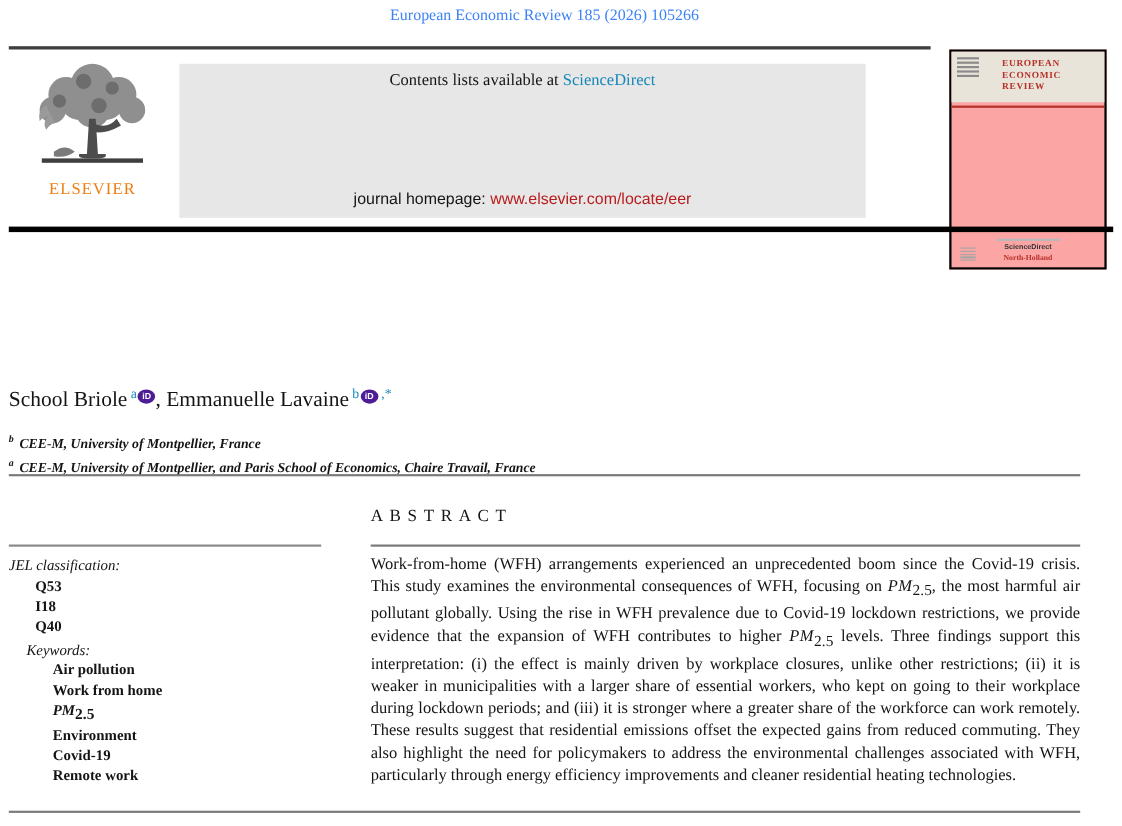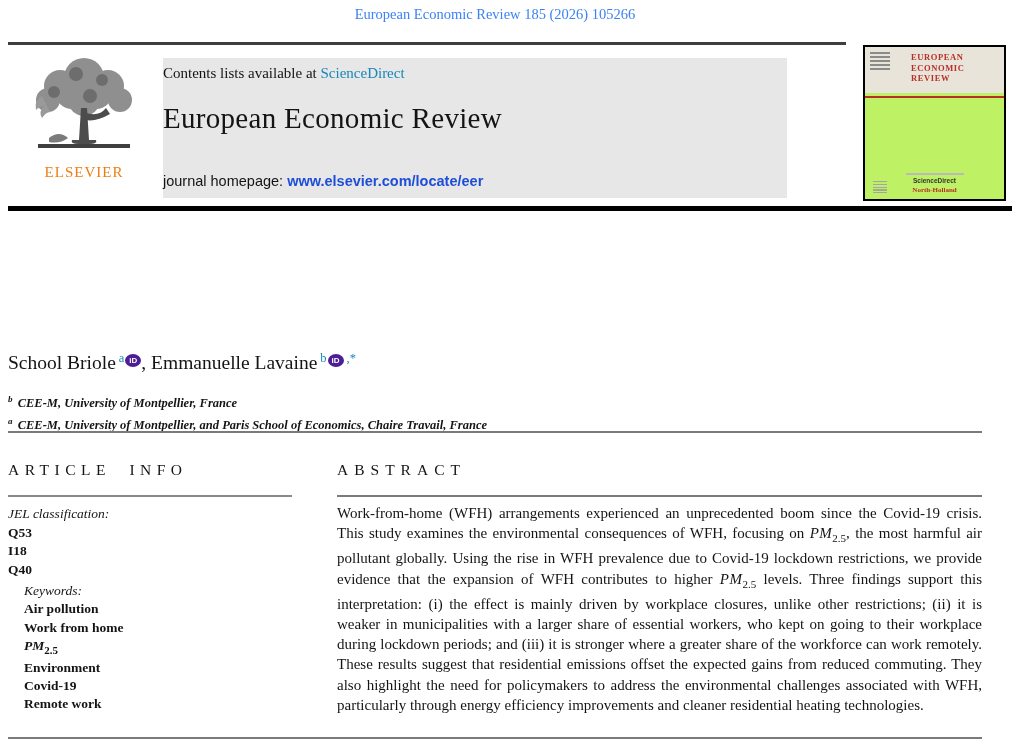--- a/index.html
+++ b/index.html
@@ -13,31 +13,31 @@
 
   .top-rule{position:absolute;left:8px;top:42px;width:838px;height:3px;background:#3e3e3e;}
 
   
   .logo-block{position:absolute;left:8px;top:48px;width:152px;height:150px;text-align:center;}
   .logo-block svg{display:block;margin:0 auto;}
   .logo-label{font-size:15px;color:#ee7d11;letter-spacing:1px;margin-top:-2px;}
 
   
   .banner{position:absolute;left:163px;top:58px;width:624px;height:140px;background:#e7e7e7;
-          text-align:left;}
+          text-align:center;}
   .contents-line{padding-top:7px;font-size:15px;}
   .contents-line .link{color:#1787b8;}
   .journal-title{font-size:29px;margin-top:20px;letter-spacing:.3px;}
   .homepage-line{position:absolute;bottom:9px;left:0;width:100%;
                  font-family:"Liberation Sans","DejaVu Sans",sans-serif;font-size:14.5px;}
-  .homepage-line .link{color:#1d4ed8;font-weight:bold;}
-
-  
-  .cover{position:absolute;left:863px;top:45px;width:143px;height:156px;border:2px solid #000;
-         background:#bef264;box-sizing:border-box;}
+  .homepage-line .link{color:#b91c1c;}
+
+  
+  .cover{position:absolute;left:863px;top:45px;width:143px;height:200px;border:2px solid #000;
+         background:#fca5a5;box-sizing:border-box;}
   .cover-head{position:relative;height:46px;background:#e9e4da;}
   .cover-editor-lines{position:absolute;left:5px;top:5px;width:20px;}
   .cover-editor-lines div{height:1.5px;background:#8b8b8b;margin-bottom:2.5px;}
   .cover-title{position:absolute;left:46px;top:5px;color:#b63028;font-weight:bold;
                font-size:8.5px;line-height:10.5px;letter-spacing:.6px;}
   .cover-red-rule{height:1.5px;background:#b63028;margin-top:3px;}
   .cover-bottom{position:absolute;bottom:5px;left:0;width:100%;text-align:center;}
   .cover-microbar{width:58px;height:2px;background:#b9b9b9;margin:0 auto 2px auto;}
   .cover-sd{font-size:6.5px;font-weight:bold;color:#333;
             font-family:"Liberation Sans","DejaVu Sans",sans-serif;}
@@ -61,24 +61,24 @@
   .aff-marker{font-size:9px;vertical-align:5px;margin-right:2px;}
 
   .mid-rule{left:8px;top:431px;width:974px;height:1.5px;}
 
   
   .info-heading{position:absolute;left:8px;top:461px;font-size:15.5px;letter-spacing:5.5px;
                 word-spacing:9px;}
   .info-rule{left:8px;top:495px;width:284px;height:2px;background:#8a8a8a;}
   .jel-block{position:absolute;left:8px;top:505px;font-size:13.5px;line-height:18.5px;}
   .block-label{font-style:italic;font-weight:400;}
-  .jel-code,.keyword{font-weight:600;}
+  .jel-code,.keyword{font-weight:600;margin-left:24px;}
   .keywords-block{position:absolute;left:24px;top:582px;font-size:13.5px;line-height:18.3px;}
   .pm-base{font-style:italic;}
-  sub{font-size:11px;font-family:Liberation Serif, serif;}
+  sub{font-size:14px;font-family:Liberation Serif, serif;}
 
   
   .abstract-heading{position:absolute;left:337px;top:461px;font-size:15.5px;letter-spacing:6px;}
   .abstract-rule{left:337px;top:495px;width:645px;height:1.5px;}
   .abstract-text{position:absolute;left:337px;top:503px;width:645px;font-size:15px;
                  line-height:20.2px;text-align:justify;margin:0;}
   .abstract-text .pm{font-style:italic;letter-spacing:.5px;}
 
   .bottom-rule{left:8px;top:737px;width:974px;height:1.5px;}
 </style>
@@ -116,21 +116,20 @@
       <path d="M18 48 Q10 52 12 62 Q16 58 20 58 Q14 64 18 70 Q22 64 26 64 Z" fill="#9a9a9a"></path>
     </svg>
     <div class="logo-label">ELSEVIER</div>
   </div>
 
   <div class="banner">
     <div class="contents-line">
       <span>Contents lists available at</span>
       <span class="link">ScienceDirect</span>
     </div>
-    <div class="journal-title">European Economic Review</div>
     <div class="homepage-line">
       <span>journal homepage:</span>
       <span class="link">www.elsevier.com/locate/eer</span>
     </div>
   </div>
 
   <div class="cover">
     <div class="cover-head">
       <div class="cover-editor-lines">
         <div></div>
@@ -171,21 +170,20 @@
       <span>CEE-M, University of Montpellier, France</span>
     </div>
     <div>
       <sup class="aff-marker">a</sup>
       <span>CEE-M, University of Montpellier, and Paris School of Economics, Chaire Travail, France</span>
     </div>
   </div>
 
   <div class="rule mid-rule"></div>
 
-  <div class="info-heading">ARTICLE INFO</div>
   <div class="rule info-rule"></div>
 
   <div class="jel-block">
     <div class="block-label">JEL classification:</div>
     <div class="jel-code">Q53</div>
     <div class="jel-code">I18</div>
     <div class="jel-code">Q40</div>
   </div>
 
   <div class="keywords-block">

